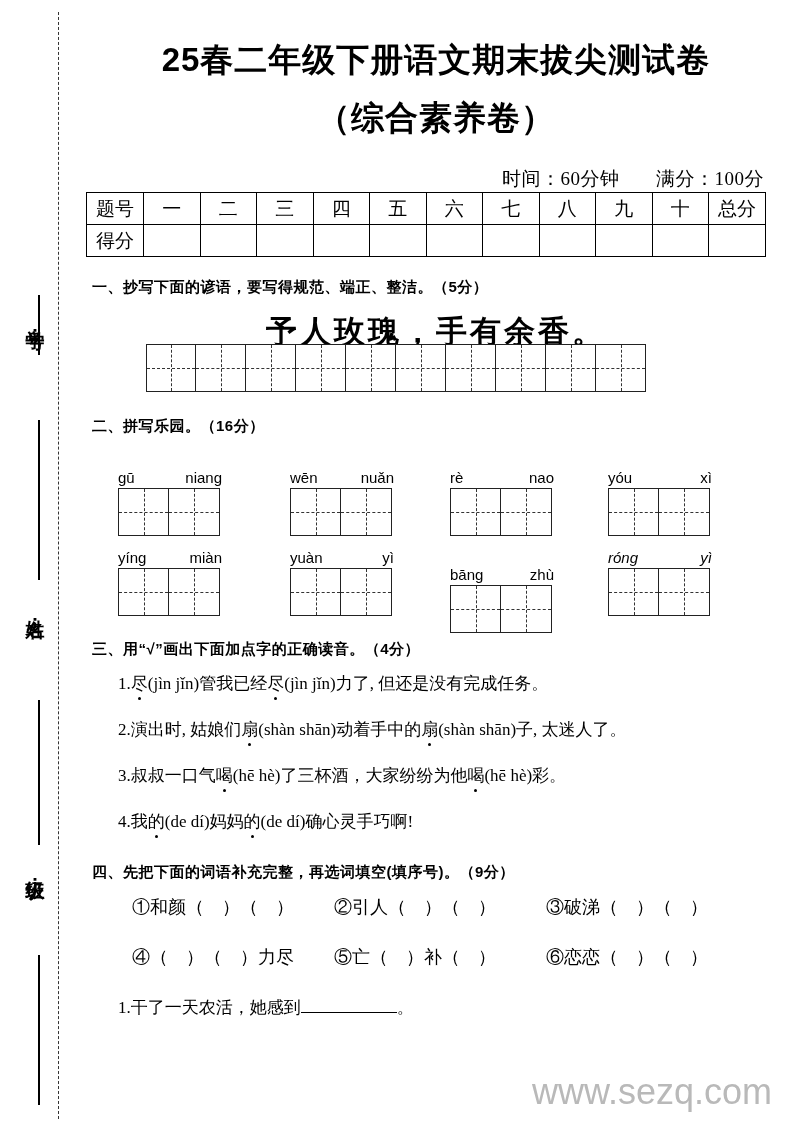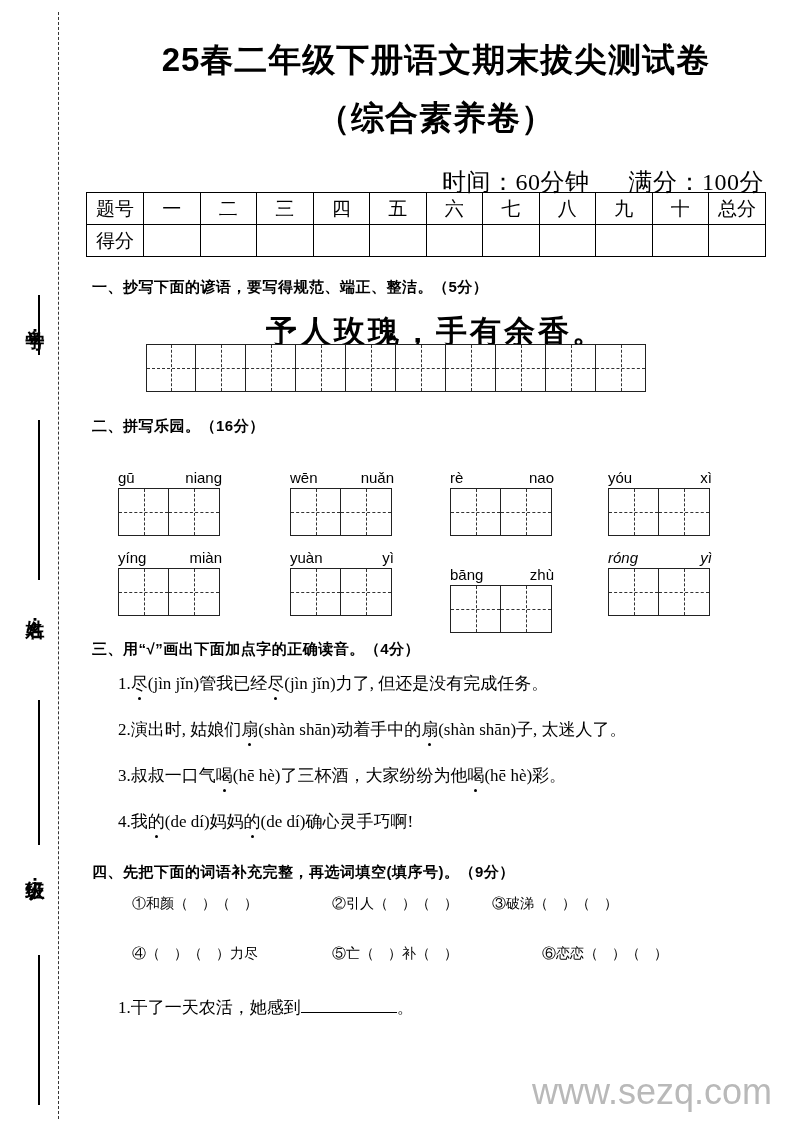--- a/index.html
+++ b/index.html
@@ -68,21 +68,21 @@
     letter-spacing: 1px;
     white-space: nowrap;
   }
   #title-line1 { top: 38px; }
   #title-line2 { top: 96px; }
 
   .meta-line {
     position: absolute;
     right: 36px;
     top: 166px;
-    font-size: 24px;
+    font-size: 19px;
     white-space: nowrap;
     letter-spacing: 0.5px;
   }
   .meta-line .gapsp { display: inline-block; width: 26px; }
 
   
   #score-table {
     position: absolute;
     left: 86px;
     top: 192px;
@@ -192,21 +192,21 @@
     height: 3px;
     border-radius: 50%;
     background: #000;
   }
   .py-paren { font-family: "Liberation Serif", "DejaVu Serif", serif; }
 
   
   .idiom-row {
     position: absolute;
     left: 132px;
-    font-size: 14px;
+    font-size: 18px;
     white-space: nowrap;
     display: flex;
   }
   .idiom-item { display: inline-block; }
 
   .blank-underline {
     display: inline-block;
     width: 96px;
     border-bottom: 1.5px solid #000;
     height: 14px;
@@ -389,21 +389,21 @@
       <div class="q-line" style="top: 718px;"><span>2.</span><span>演出时, 姑娘们</span><span class="dotted-char">扇</span><span class="py-paren">(shàn shān)</span><span>动着手中的</span><span class="dotted-char">扇</span><span class="py-paren">(shàn shān)</span><span>子, 太迷人了。</span></div>
       <div class="q-line" style="top: 764px;"><span>3.</span><span>叔叔一口气</span><span class="dotted-char">喝</span><span class="py-paren">(hē hè)</span><span>了三杯酒，大家纷纷为他</span><span class="dotted-char">喝</span><span class="py-paren">(hē hè)</span><span>彩。</span></div>
       <div class="q-line" style="top: 810px;"><span>4.</span><span>我</span><span class="dotted-char">的</span><span class="py-paren">(de dí)</span><span>妈妈</span><span class="dotted-char">的</span><span class="py-paren">(de dí)</span><span>确心灵手巧啊!</span></div>
     </div>
 
   <div class="sec-heading" style="top:863px;">四、先把下面的词语补充完整，再选词填空(填序号)。（9分）</div>
   <div id="idiom-area">
       <div class="idiom-row" style="top: 895px;">
         <span class="idiom-item" style="margin-left: 0px; min-width: 160px;">①和颜（　）（　）</span>
         <span class="idiom-item" style="margin-left: 40px; min-width: 160px;">②引人（　）（　）</span>
-        <span class="idiom-item" style="min-width: 160px;">③破涕（　）（　）</span>
+        <span class="idiom-item" style="margin-left: 50px; min-width: 160px;">③破涕（　）（　）</span>
       </div>
       <div class="idiom-row" style="top: 945px;">
         <span class="idiom-item" style="margin-left: 0px; min-width: 160px;">④（　）（　）力尽</span>
         <span class="idiom-item" style="margin-left: 40px; min-width: 160px;">⑤亡（　）补（　）</span>
         <span class="idiom-item" style="margin-left: 50px; min-width: 160px;">⑥恋恋（　）（　）</span>
       </div>
     </div>
   <div id="fill-area">
       <div class="q-line" style="top: 996px;"><span>1.</span><span>干了一天农活，她感到</span><span class="blank-underline"></span><span>。</span></div>
     </div>

